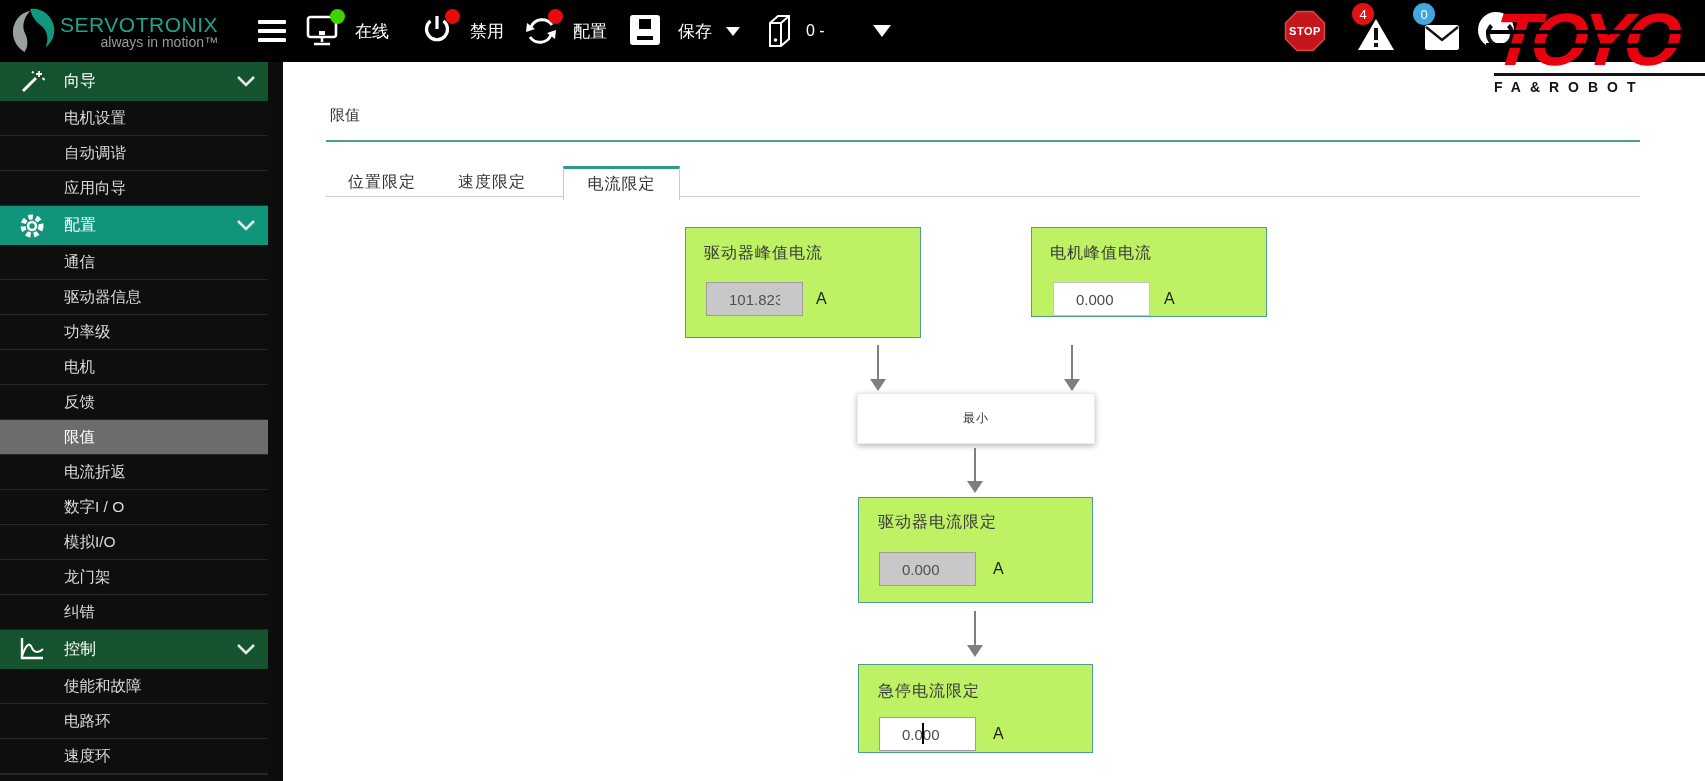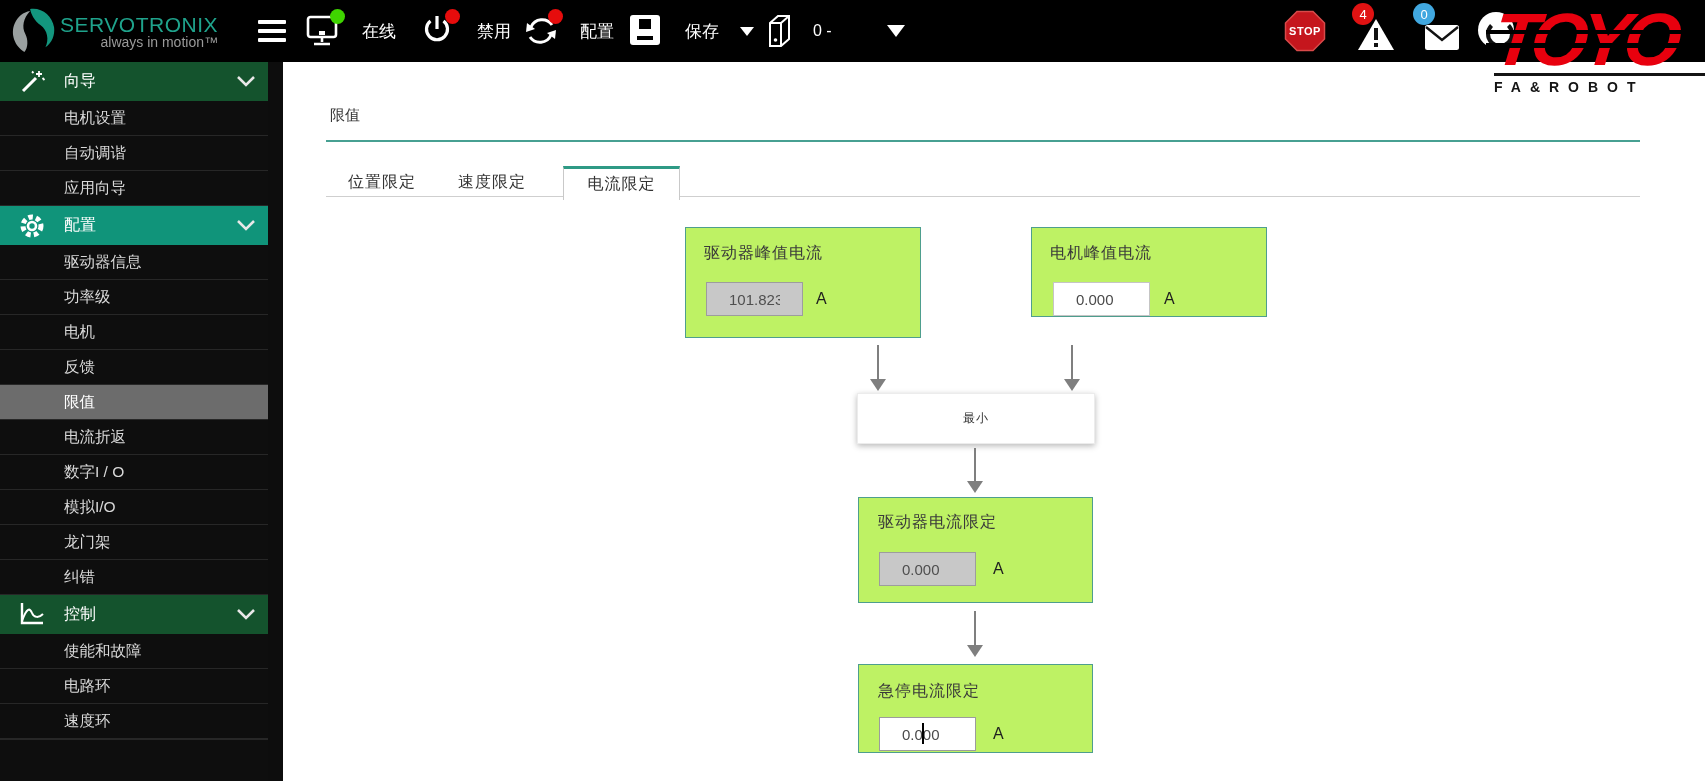--- a/index.html
+++ b/index.html
@@ -6,21 +6,21 @@
   .stage{position:relative;width:1705px;height:781px;background:#ffffff;overflow:hidden;
          font-family:"Liberation Sans","DejaVu Sans",sans-serif;-webkit-font-smoothing:antialiased;}
   
   .topbar{position:absolute;left:0;top:0;width:1705px;height:62px;background:#000;z-index:10;}
   .brand{position:absolute;left:10px;top:7px;display:flex;align-items:center;}
   .brand-text{margin-left:4px;}
   .brand-name{color:#1fa38c;font-size:21px;letter-spacing:.5px;line-height:22px;}
   .brand-tagline{color:#9a9a9a;font-size:14px;text-align:right;line-height:12px;}
   .hamburger{position:absolute;left:258px;top:20px;width:28px;height:24px;cursor:pointer;}
   .hamburger div{height:4px;background:#fff;border-radius:1px;margin-bottom:5px;}
-  .tb-group{position:absolute;top:0;height:62px;display:flex;align-items:center;gap:21px;color:#fff;font-size:17px;}
+  .tb-group{position:absolute;top:0;height:62px;display:flex;align-items:center;gap:14px;color:#fff;font-size:17px;}
   .icon-wrap{position:relative;width:36px;height:36px;flex:0 0 auto;}
   .dot{position:absolute;width:15px;height:15px;border-radius:50%;top:-4px;right:-4px;}
   .caret-down{width:0;height:0;border-left:7px solid transparent;border-right:7px solid transparent;border-top:9px solid #fff;}
   .caret-big{border-left-width:9px;border-right-width:9px;border-top-width:12px;}
   .badge{position:absolute;width:22px;height:22px;border-radius:50%;color:#fff;font-size:13px;
          display:flex;align-items:center;justify-content:center;z-index:12;}
   .stop-wrap{position:absolute;left:1284px;top:10px;width:42px;height:42px;cursor:pointer;}
   .stop-text{position:absolute;left:0;top:0;width:42px;height:42px;display:flex;align-items:center;justify-content:center;
              color:#fff;font-size:11px;font-weight:bold;letter-spacing:.5px;}
   
@@ -218,20 +218,23 @@
       </span>
       <span class="sb-label">配置</span>
       <span class="sb-chevron">
         <svg width="20" height="12" viewBox="0 0 20 12">
             <path d="M2 2 l8 8 8-8" stroke="#e8e8e8" stroke-width="2.5" fill="none"></path>
           </svg>
       </span>
     </div>
 
     <div class="sb-row sb-item">
+      <span class="sb-label">通信</span>
+      </div>
+    <div class="sb-row sb-item">
       <span class="sb-label">驱动器信息</span>
       </div>
     <div class="sb-row sb-item">
       <span class="sb-label">功率级</span>
       </div>
     <div class="sb-row sb-item">
       <span class="sb-label">电机</span>
       </div>
     <div class="sb-row sb-item">
       <span class="sb-label">反馈</span>

